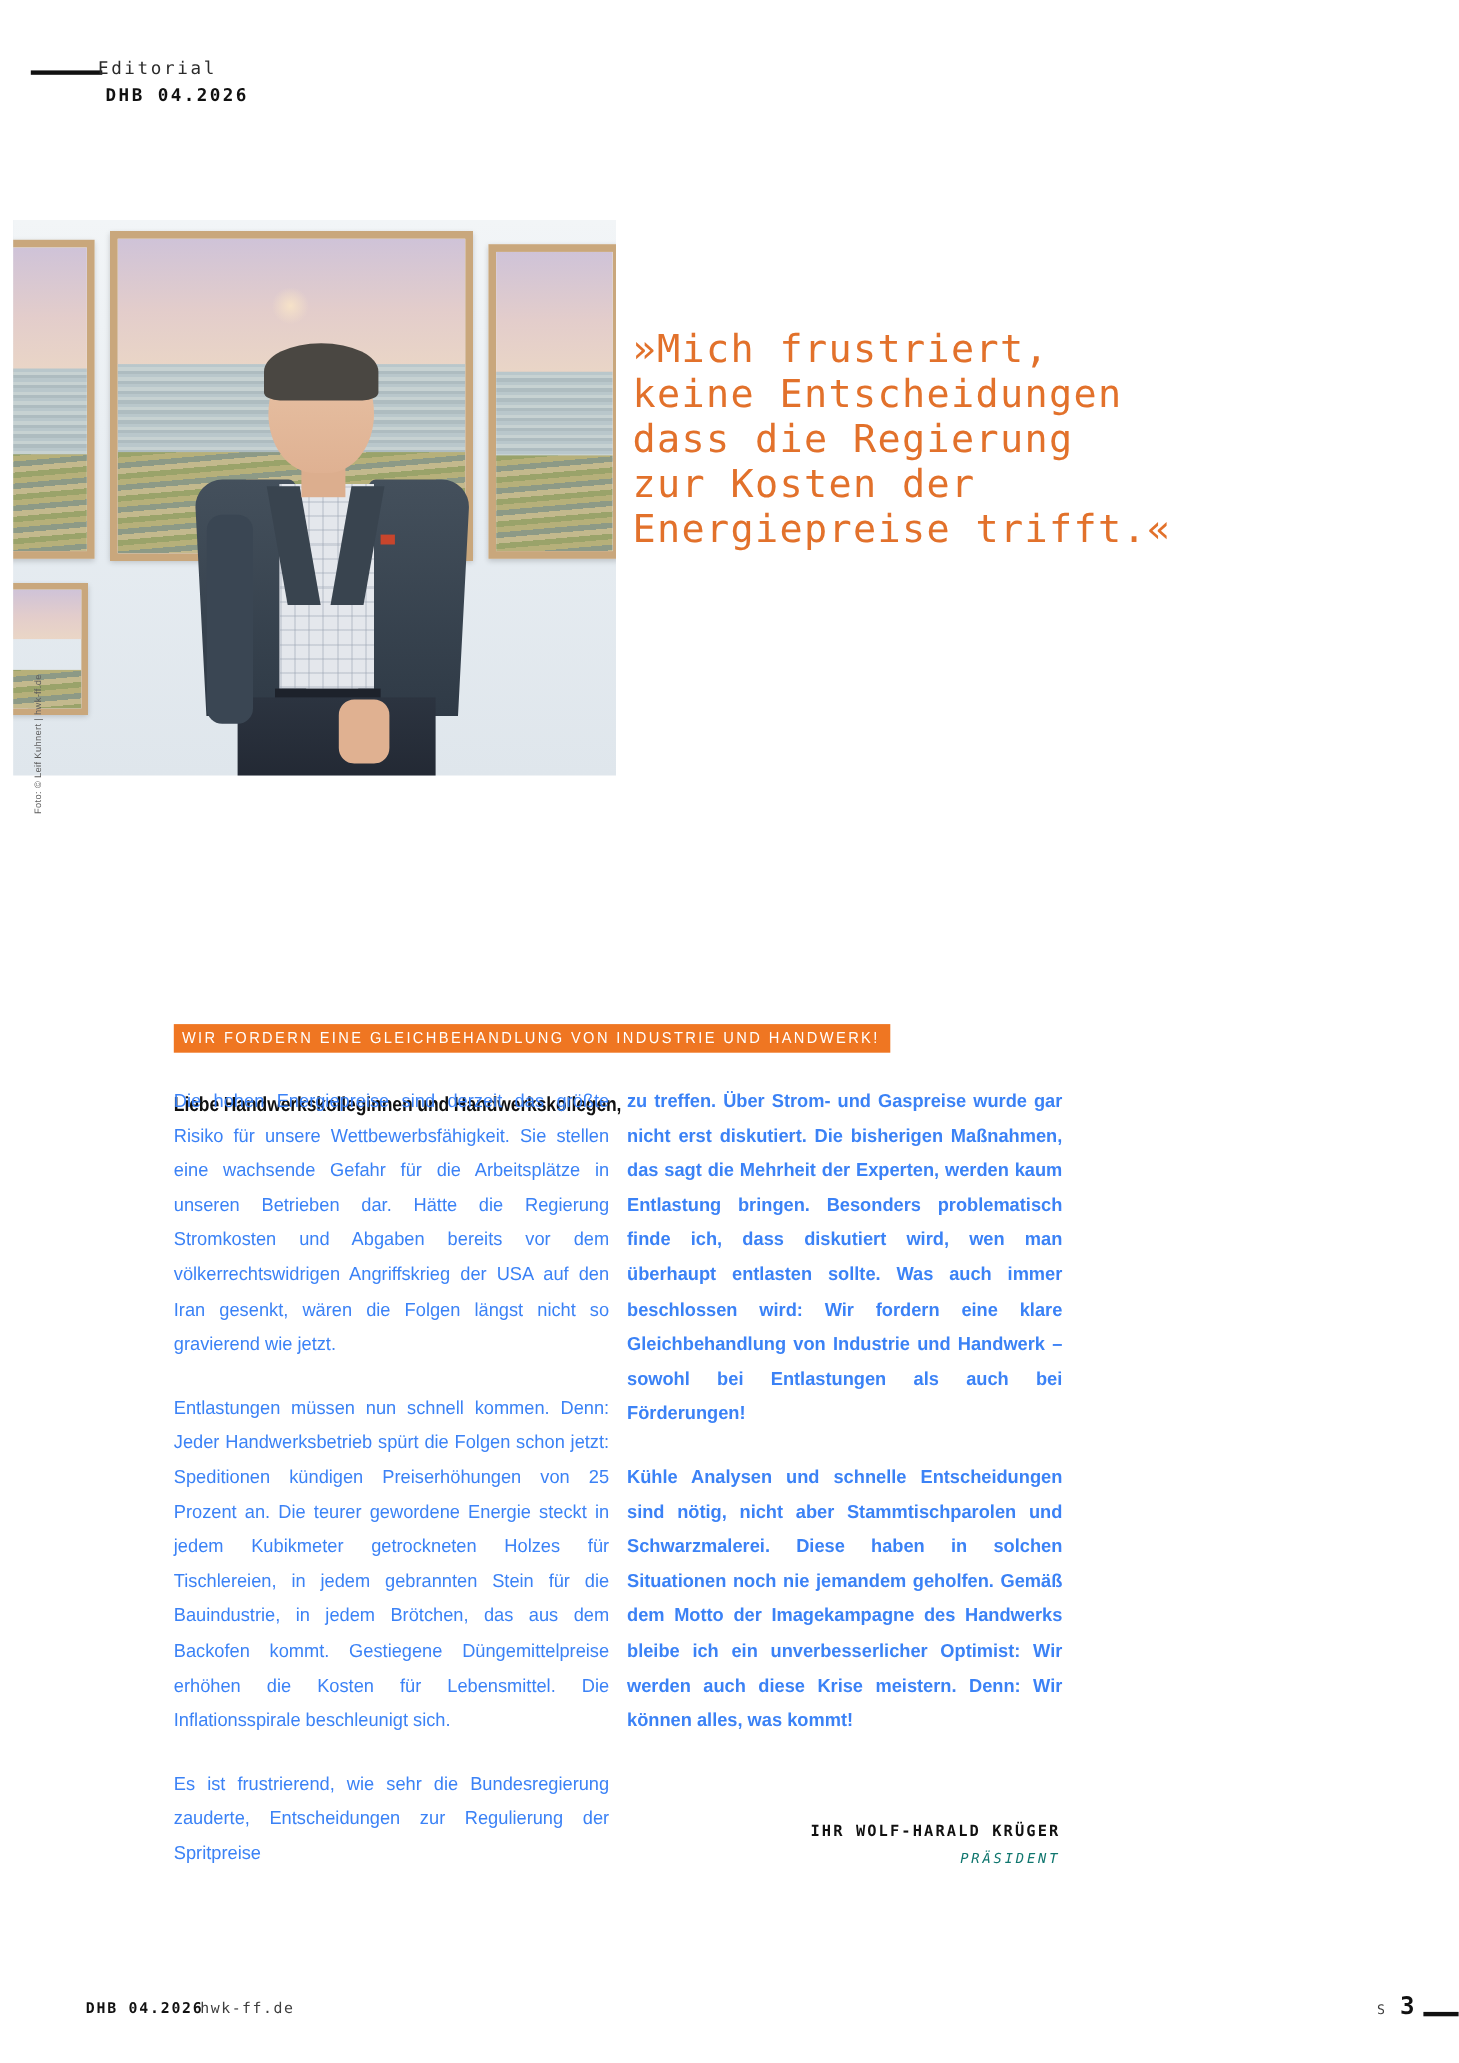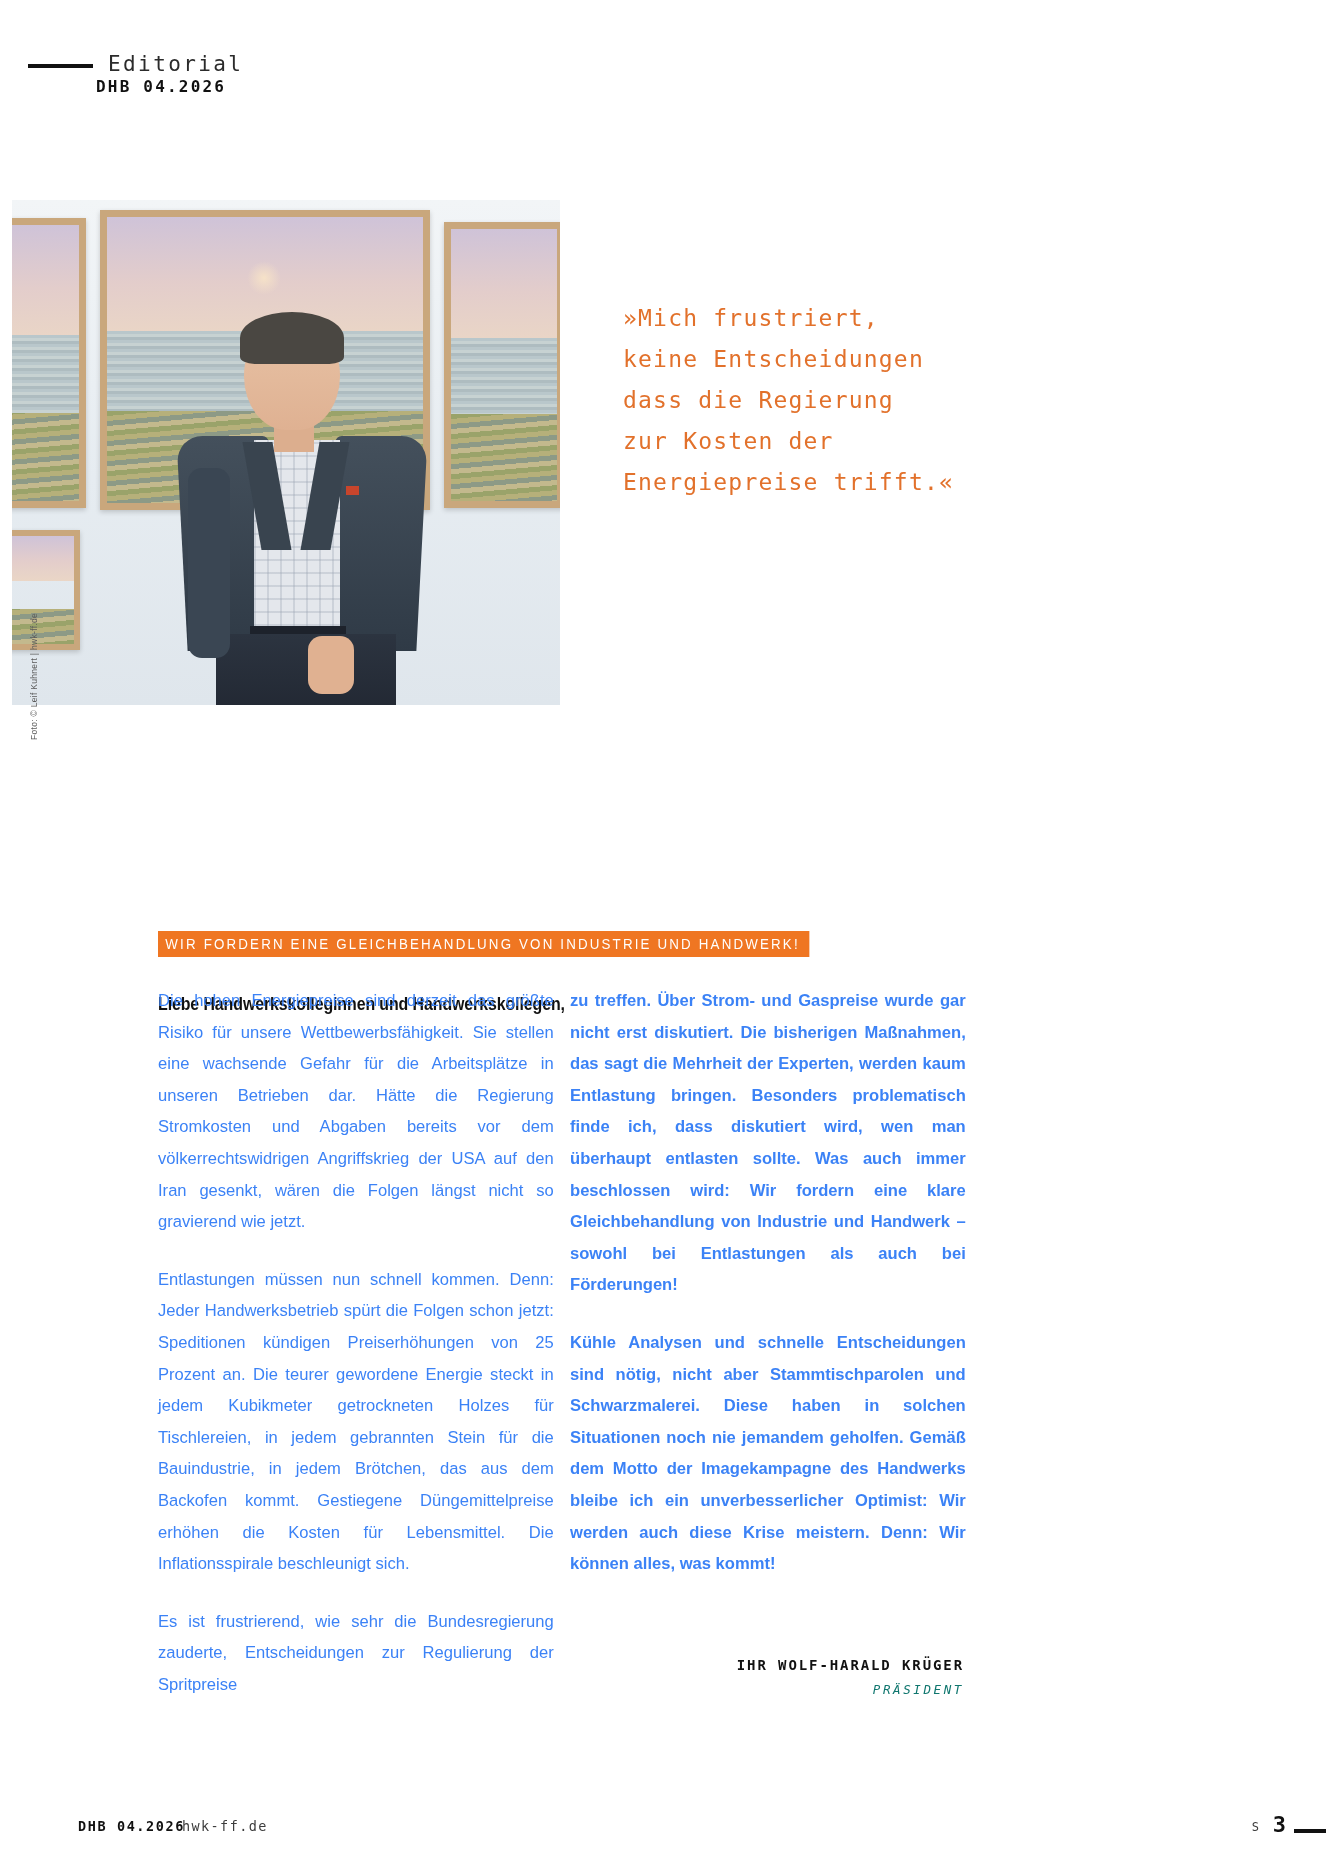--- a/index.html
+++ b/index.html
@@ -26,24 +26,24 @@
   .header-rule {
     position: absolute;
     left: 28px;
     top: 38px;
     width: 65px;
     height: 4px;
     background: #111111;
   }
   .header-kicker {
     position: absolute;
-    left: 108px;
+    left: 89px;
     top: 26px;
     font-family: "DejaVu Sans Mono", monospace;
-    font-size: 21px;
+    font-size: 16px;
     letter-spacing: 2.4px;
     color: #2b2b2b;
     font-weight: 400;
   }
   .header-issue {
     position: absolute;
     left: 96px;
     top: 51px;
     font-family: "DejaVu Sans Mono", monospace;
     font-size: 16px;
@@ -169,25 +169,24 @@
     white-space: nowrap;
   }
 
   
   .pull-quote {
     position: absolute;
     left: 575px;
     top: 298px;
     width: 560px;
     font-family: "DejaVu Sans Mono", monospace;
-    font-size: 23px;
+    font-size: 35px;
     line-height: 41px;
     letter-spacing: 1.2px;
     font-weight: 400;
-    margin-left: 48px;
   }
   .pull-quote .ql { display: block; white-space: nowrap; }
 
   
   .banner {
     position: absolute;
     left: 158px;
     top: 931px;
     width: 708px;
     height: 26px;

